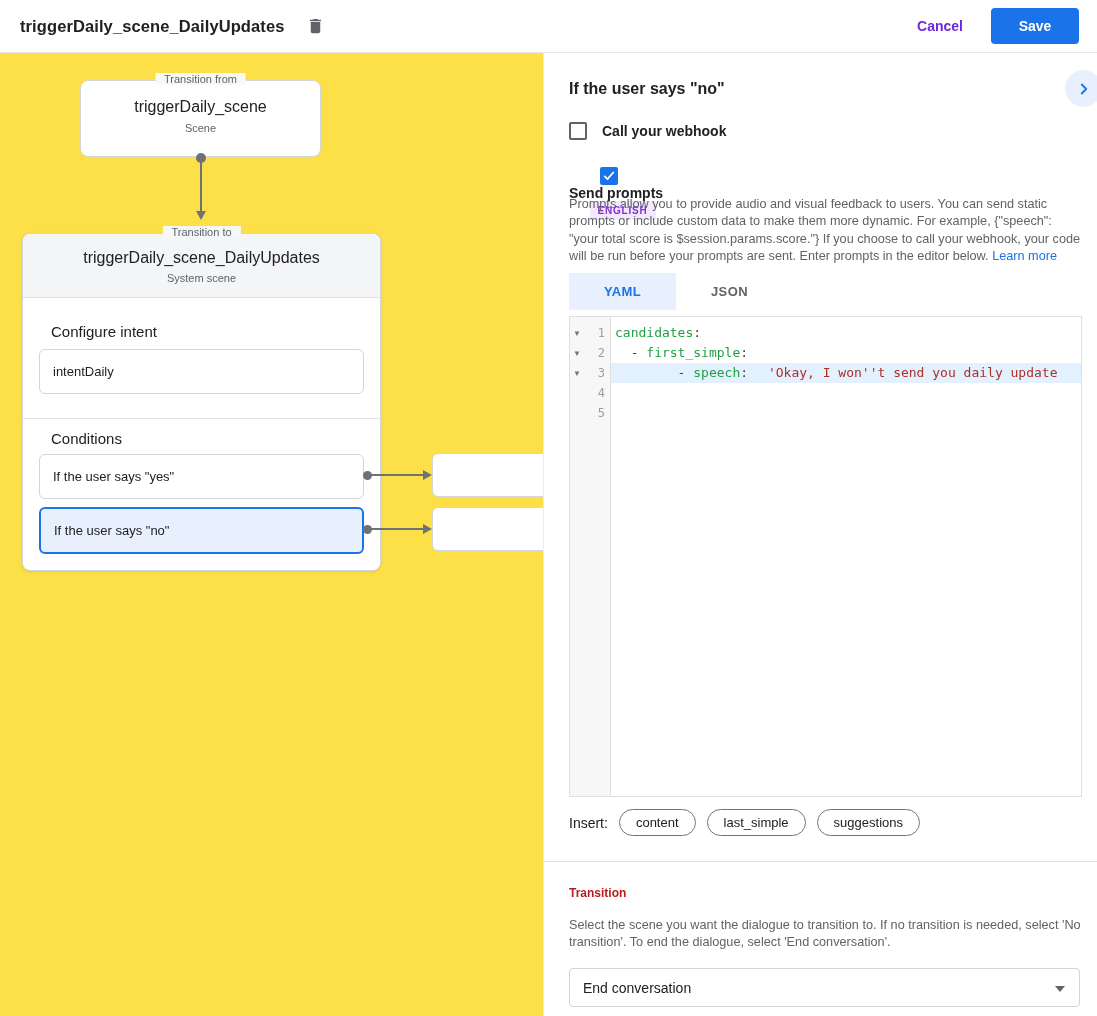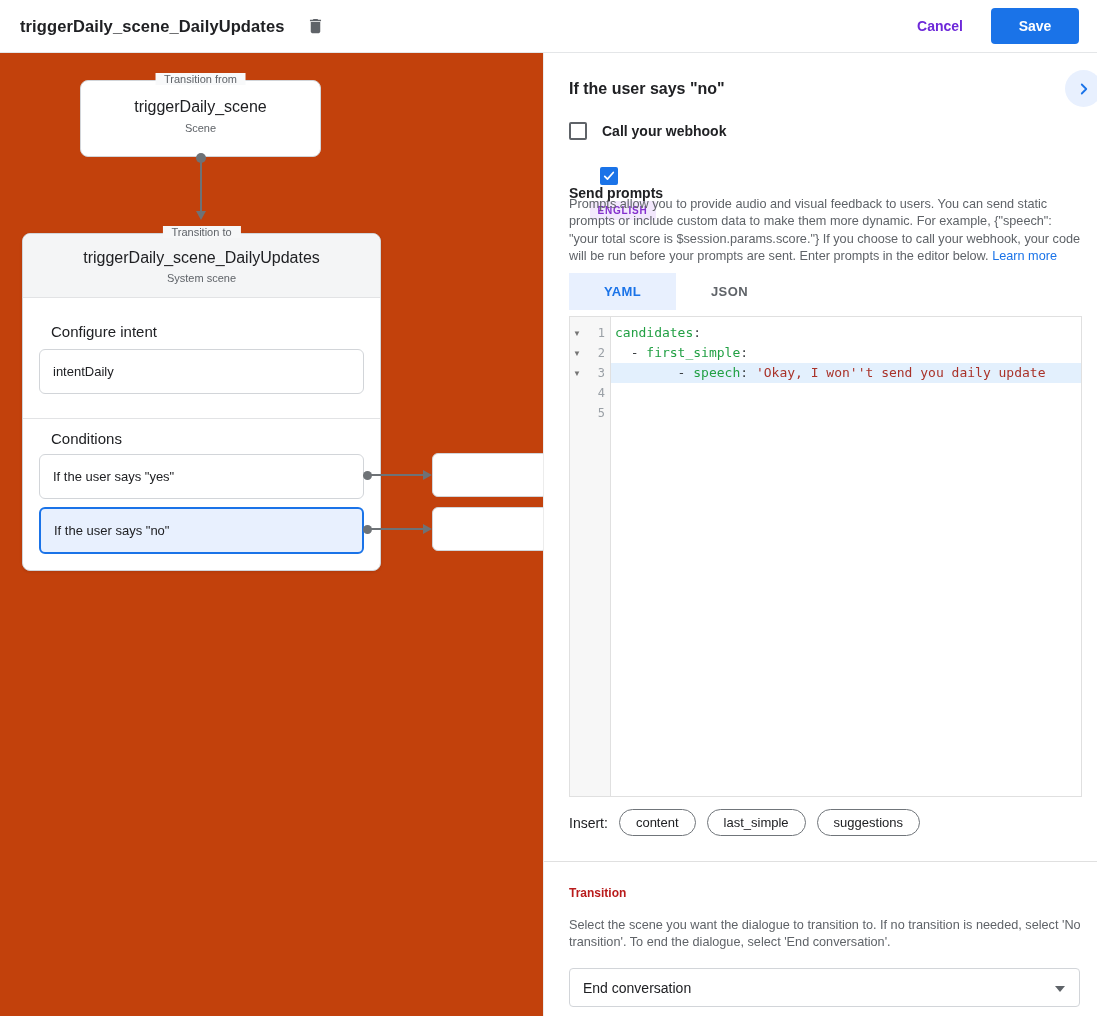--- a/index.html
+++ b/index.html
@@ -13,21 +13,21 @@
   .title-group { display:flex; align-items:center; }
   .page-title { font-size:16.5px; font-weight:700; color:#202124; letter-spacing:.1px; }
   .icon-btn { background:none; border:none; margin-left:22px; cursor:pointer; display:flex; align-items:center; }
   .actions { display:flex; align-items:center; gap:28px; }
   .text-btn { background:none; border:none; color:#6d28d9; font-size:14px; font-weight:700;
               font-family:inherit; cursor:pointer; }
   .primary-btn { background:#1a73e8; color:#fff; border:none; border-radius:4px; height:36px;
                  width:88px; font-size:14px; font-weight:700; font-family:inherit; cursor:pointer; }
 
   
-  .canvas { position:absolute; top:53px; left:0; width:543px; bottom:0; background:#c2410c; overflow:hidden; }
+  .canvas { position:absolute; top:53px; left:0; width:543px; bottom:0; background:#fde047; overflow:hidden; }
   .legend { position:absolute; top:-8px; left:50%; transform:translateX(-50%); font-size:11px;
             color:#5f6368; background:#f8f9fa; padding:0 9px; white-space:nowrap; z-index:2; }
   .from-box { position:absolute; left:80px; top:27px; width:241px; height:77px; background:#fff;
               border:1px solid #d2d5d9; border-radius:8px; text-align:center; }
   .from-box .box-title { font-size:16px; margin-top:17px; }
   .from-box .box-sub   { font-size:11px; color:#5f6368; margin-top:6px; }
 
   .dot { position:absolute; width:10px; height:10px; border-radius:50%; background:#6e7276; z-index:3; }
   .vline { position:absolute; left:200px; top:105px; width:2px; height:54px; background:#6e7276; }
   .varrow { position:absolute; left:196px; top:158px; width:0; height:0;
@@ -80,21 +80,21 @@
   .gutter-line { height:20px; display:flex; align-items:center; }
   .fold { width:13px; font-size:8px; color:#757575; padding-left:3px; flex:none; }
   .lnum { flex:1; text-align:right; padding-right:5px; font-family:"DejaVu Sans Mono",monospace;
           font-size:12px; color:#9aa0a6; }
   .code { flex:1; padding-top:6px; font-family:"DejaVu Sans Mono",monospace; font-size:13px;
           overflow:hidden; cursor:text; }
   .code-line { height:20px; line-height:20px; white-space:pre; padding-left:4px; }
   .code-line.hl { background:#e3f0fd; }
   .seg-key { color:#22a044; }
   .seg-plain { color:#3c4043; }
-  .seg-string { color:#a93229; }
+  .seg-string { color:#a93229;margin-left:12px; }
 
   .insert-row { position:absolute; left:25px; top:756px; display:flex; align-items:center; gap:11px; }
   .insert-label { font-size:14px; color:#202124; }
   .chip { background:#fff; border:1px solid #70757a; border-radius:14px; padding:5px 16px;
           font-size:13px; color:#202124; font-family:inherit; cursor:pointer; }
 
   .panel-divider { position:absolute; left:0; right:0; top:808px; height:1px; background:#e0e0e0; }
   .transition-title { position:absolute; left:25px; top:833px; font-size:12px; color:#b91c1c;text-align:center; }
   .select-box { position:absolute; left:25px; top:915px; width:511px; height:39px; border:1px solid #d2d5d9;
                 border-radius:4px; display:flex; align-items:center; padding-left:13px; font-size:14px;

